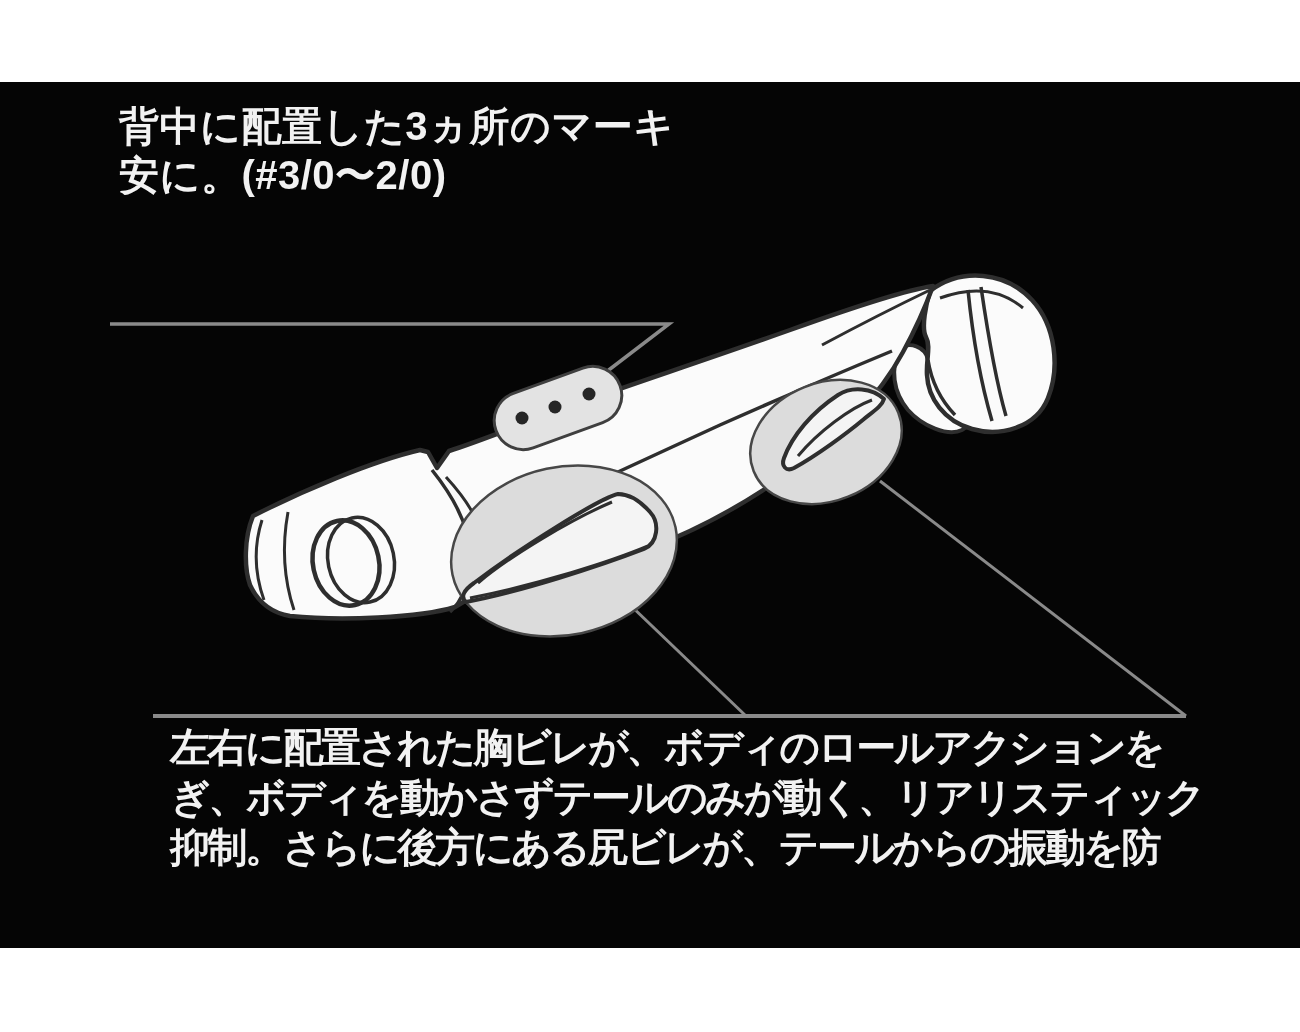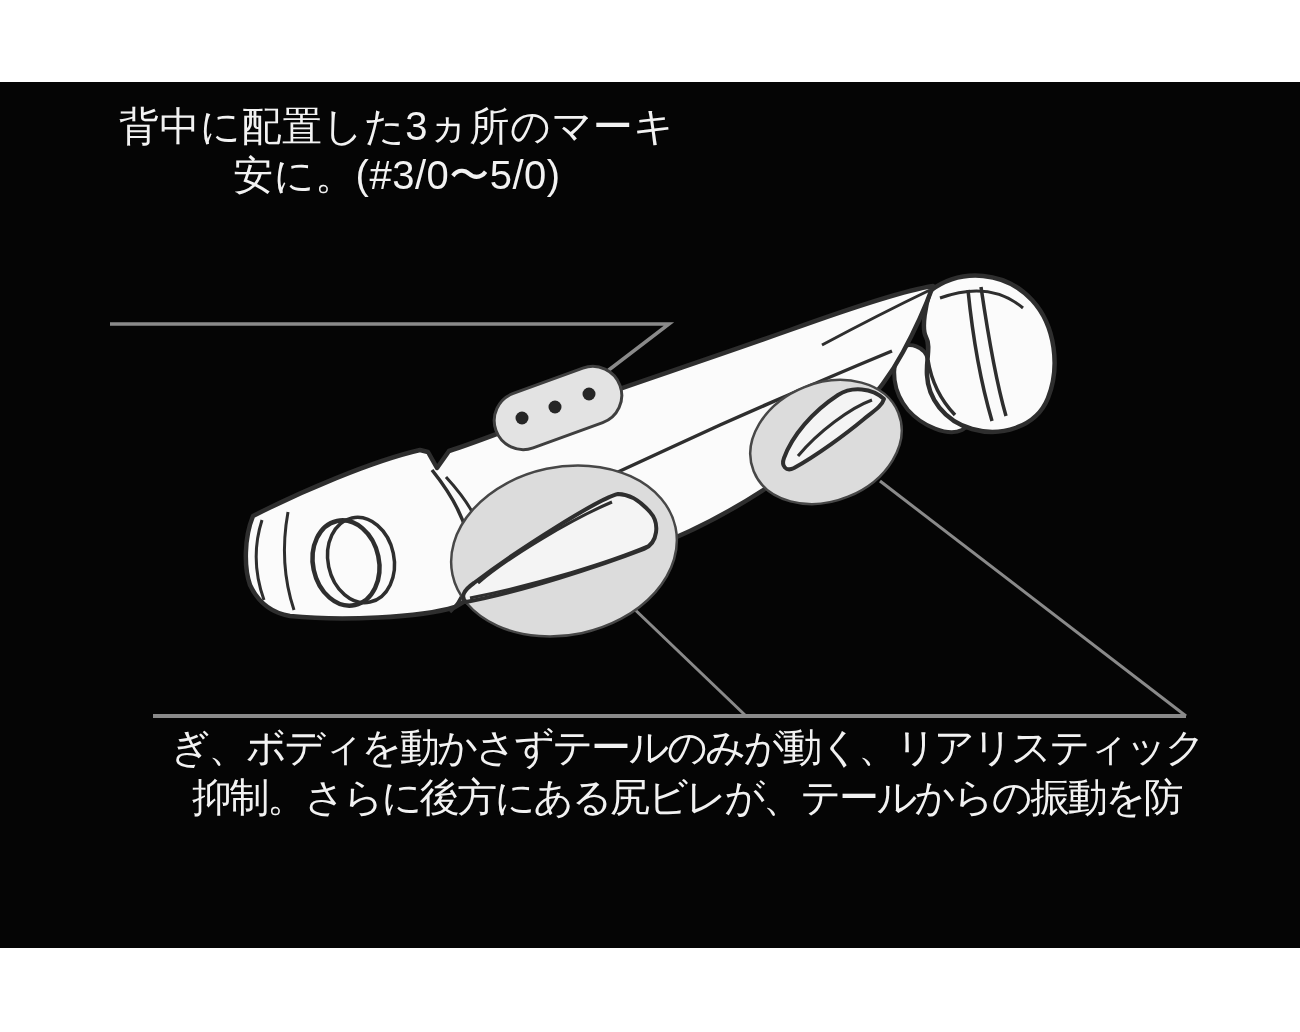--- a/index.html
+++ b/index.html
@@ -2,21 +2,21 @@
 <html><head>
 <meta charset="utf-8">
 <style>
   html,body{margin:0;padding:0;background:#ffffff;}
   .stage{
     position:relative;width:1300px;height:1032px;background:#ffffff;overflow:hidden;
     font-family:"Liberation Sans","DejaVu Sans",sans-serif;
   }
   .panel{position:absolute;left:0;top:82px;width:1300px;height:866px;background:#050505;}
   svg.art{position:absolute;left:0;top:0;width:1300px;height:1032px;display:block;}
-  .jp{position:absolute;color:#f2f2f2;font-weight:400;white-space:nowrap;text-align:center;}
+  .jp{position:absolute;color:#f2f2f2;font-weight:700;white-space:nowrap;}
   .jp-top{left:119px;top:102px;font-size:40px;line-height:49px;letter-spacing:0.5px;}
   .jp-bottom{left:170px;top:722px;font-size:40px;line-height:50px;letter-spacing:-2.5px;}
 </style>
 </head>
 <body>
 
 <div class="stage">
 
   <div class="panel"></div>
 
@@ -105,21 +105,22 @@
                C 812 412, 792 436, 784 458
                C 781 466, 786 472, 794 468
                C 816 456, 846 434, 864 419
                C 874 411, 882 406, 884 399 Z" fill="#f4f4f4" stroke="#2e2e2e" stroke-width="4" stroke-linejoin="round"></path>
       <path d="M 872 400 C 850 408, 818 432, 798 456" fill="none" stroke="#2e2e2e" stroke-width="3"></path>
     </g>
   </svg>
 
   <div class="jp jp-top">
     <div>背中に配置した3ヵ所のマーキ</div>
-    <div>安に。(#3/0〜5/0)</div>
+    <div>安に。(#3/0〜2/0)</div>
   </div>
 
   <div class="jp jp-bottom">
+    <div>左右に配置された胸ビレが、ボディのロールアクションを</div>
     <div>ぎ、ボディを動かさずテールのみが動く、リアリスティック</div>
     <div>抑制。さらに後方にある尻ビレが、テールからの振動を防</div>
   </div>
 
 </div>
 
 </body></html>

